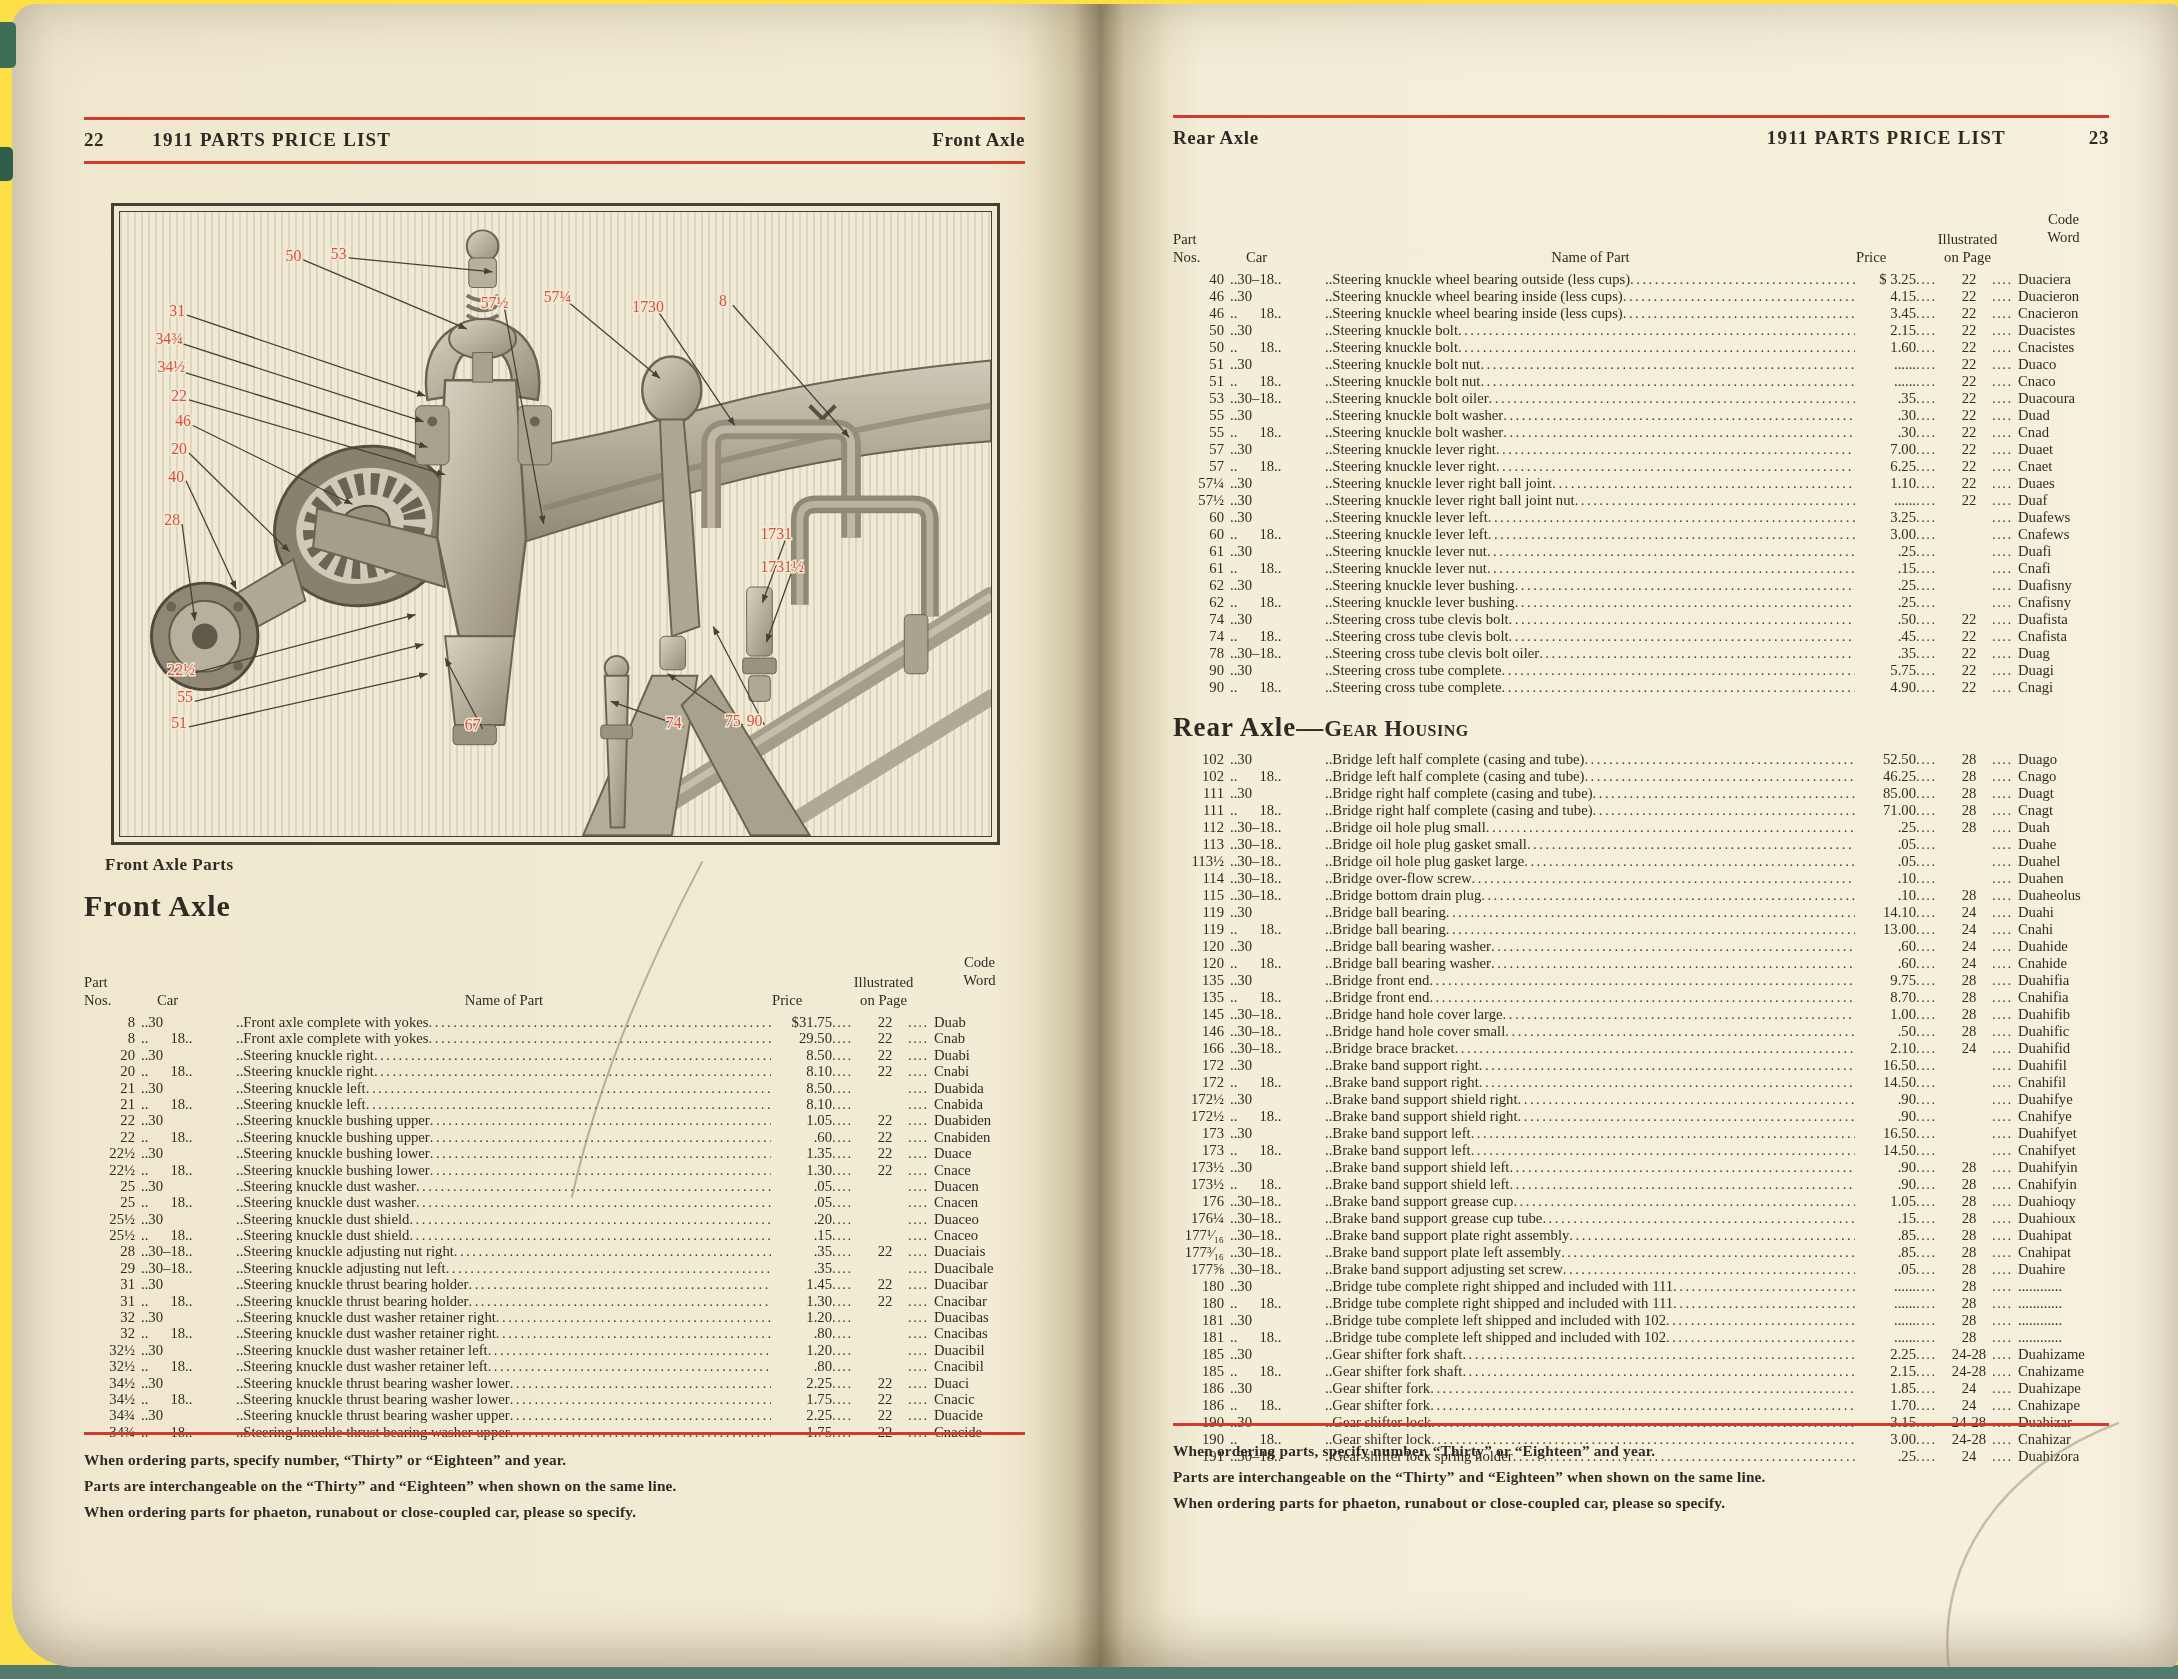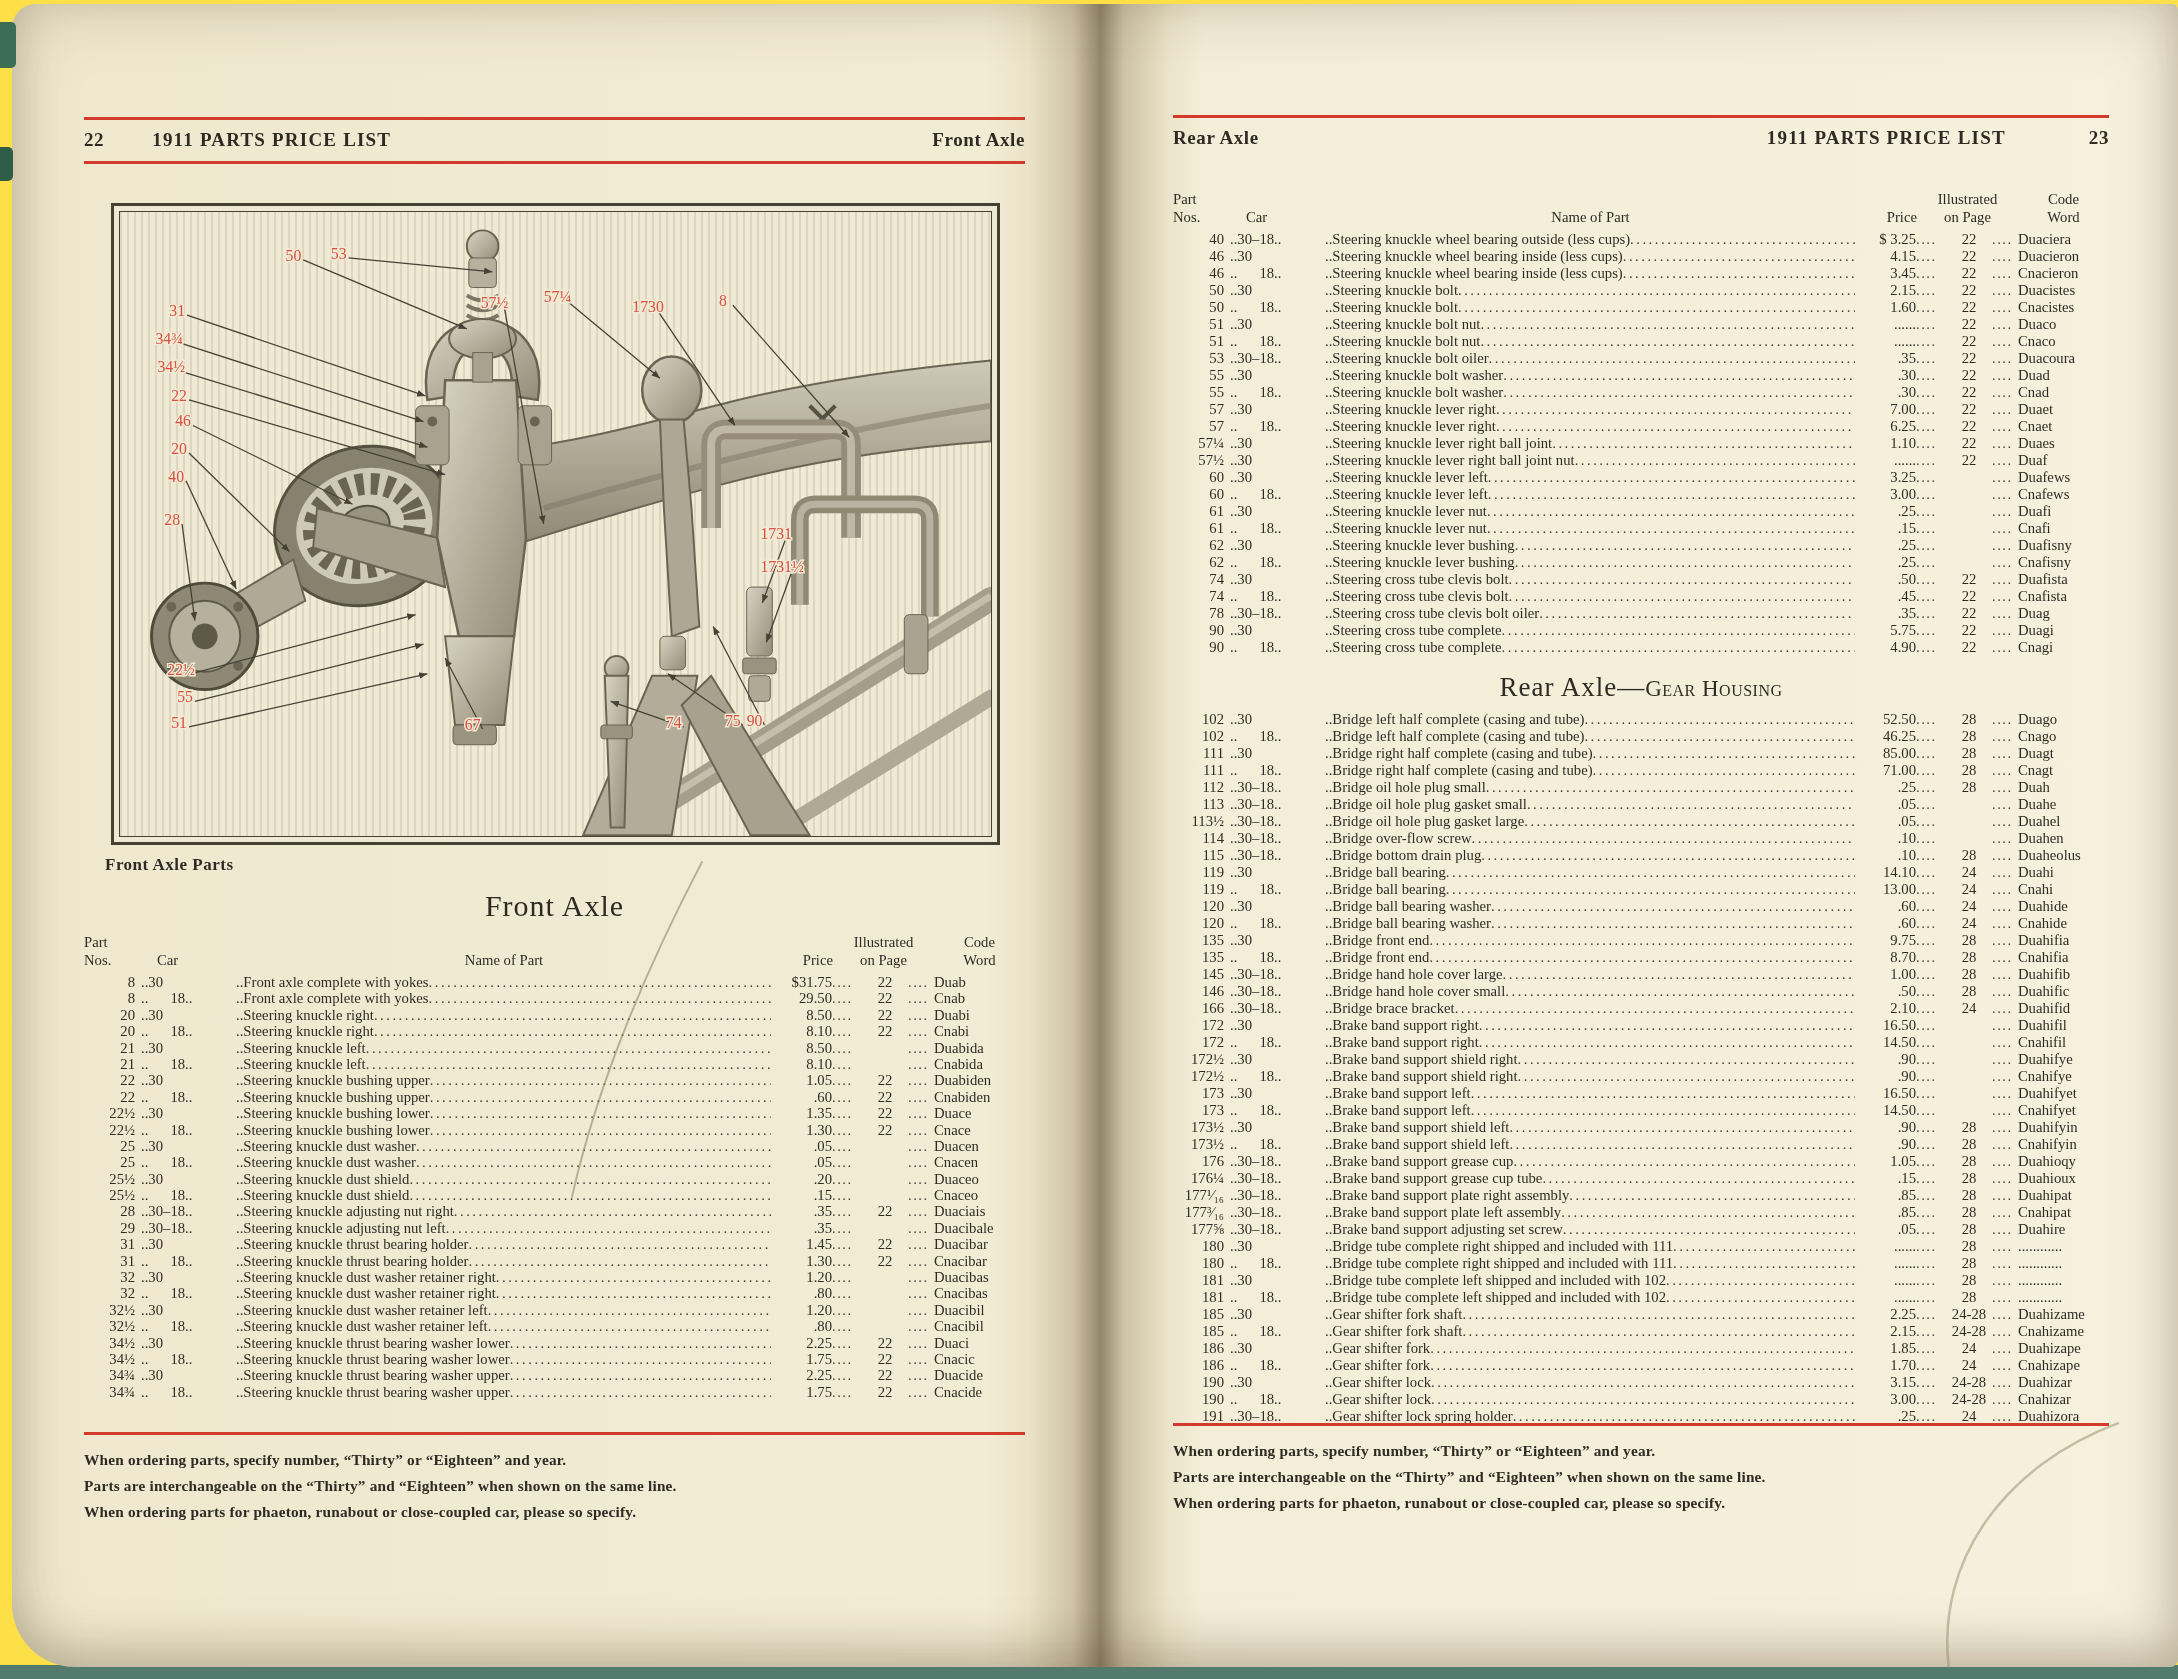--- a/index.html
+++ b/index.html
@@ -22,32 +22,32 @@
 
   
   .figure{position:absolute;left:111px;top:203px;width:889px;height:642px;
           border:3px solid #464133;padding:5px;background:#efe8d2;box-sizing:border-box;}
   .figure-inner{position:relative;width:100%;height:100%;border:1.5px solid #464133;box-sizing:border-box;
           background:repeating-linear-gradient(90deg,rgba(120,110,88,.16) 0 2px,rgba(0,0,0,0) 2px 7px),#f0e9d4;}
   .figure-inner svg{position:absolute;left:0;top:0;width:100%;height:100%;}
   .fig-caption{position:absolute;left:105px;top:855px;width:889px;text-align:left;
           font-size:17px;font-weight:bold;letter-spacing:0.5px;}
 
-  .ptitle{position:absolute;text-align:center;font-size:30px;font-weight:normal;letter-spacing:1px;}
+  .ptitle{position:absolute;font-size:30px;font-weight:bold;letter-spacing:1px;}
   .ptitle2 .caps{font-variant:small-caps;font-size:23px;letter-spacing:0.5px;}
 
   
   .ptable{position:absolute;font-size:14.7px;}
   .thead{display:flex;line-height:18px;margin-bottom:5px;}
   .th{display:flex;flex-direction:column;justify-content:flex-end;}
   .th .l1{min-height:18px;}
   .h-part{width:57px;}
   .h-car{width:95px;padding-left:16px;box-sizing:border-box;}
   .h-name{flex:1;text-align:center;}
-  .h-price{width:61px;text-align:right;}
+  .h-price{width:61px;text-align:left;gap:40px;}
   .h-illus{width:101px;text-align:center;}
   .h-code{width:91px;text-align:center;justify-content:center;}
 
   .trow{display:flex;align-items:baseline;white-space:nowrap;}
   .lp .trow{line-height:16.4px;height:16.4px;}
   .rp .trow{line-height:17px;height:17px;}
   .c-part{width:57px;text-align:right;padding-right:6px;box-sizing:border-box;}
   .c-car{width:95px;white-space:pre;overflow:hidden;}
   .c-name{flex:1;display:flex;overflow:hidden;}
   .c-name .nm{flex:0 0 auto;}

